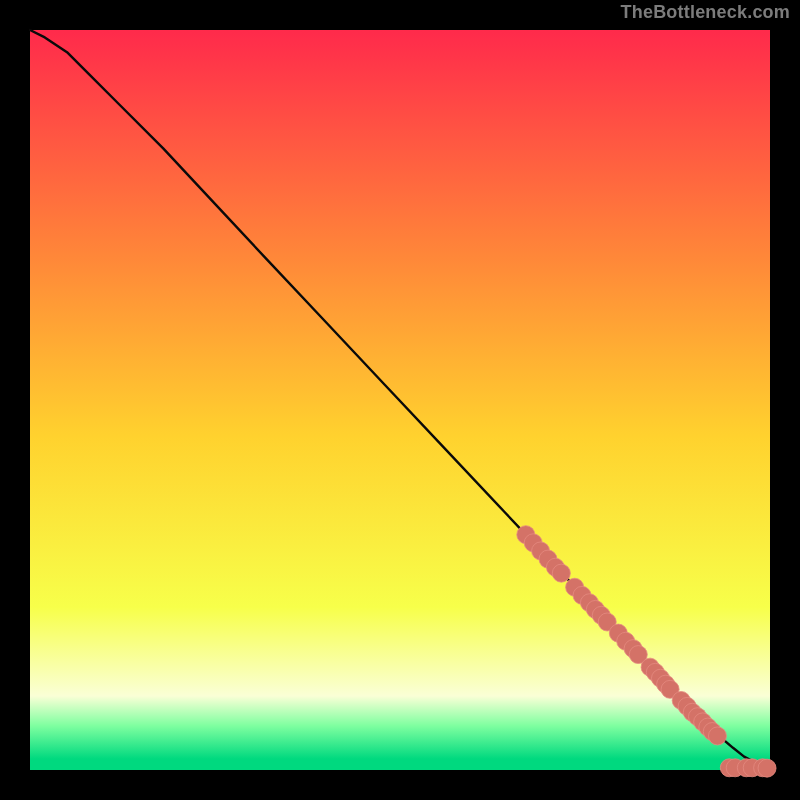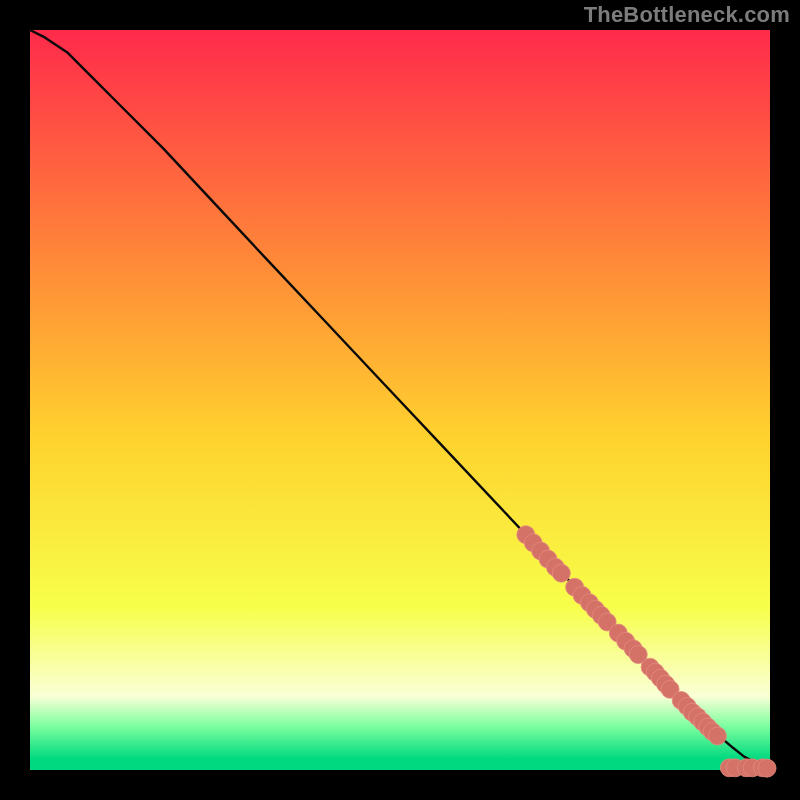--- a/index.html
+++ b/index.html
@@ -20,21 +20,21 @@
     top: 0;
     left: 0;
     width: 800px;
     height: 800px;
   }
   .watermark {
     position: absolute;
     top: 2px;
     right: 10px;
     font-family: Arial, Helvetica, sans-serif;
-    font-size: 22px;
+    font-size: 18px;
     font-weight: 700;
     color: #7c7c7c;
     letter-spacing: 0.2px;
     user-select: none;
   }
 </style>
 </head>
 <body>
 <div class="stage">
   <svg id="svg" viewBox="0 0 800 800">

